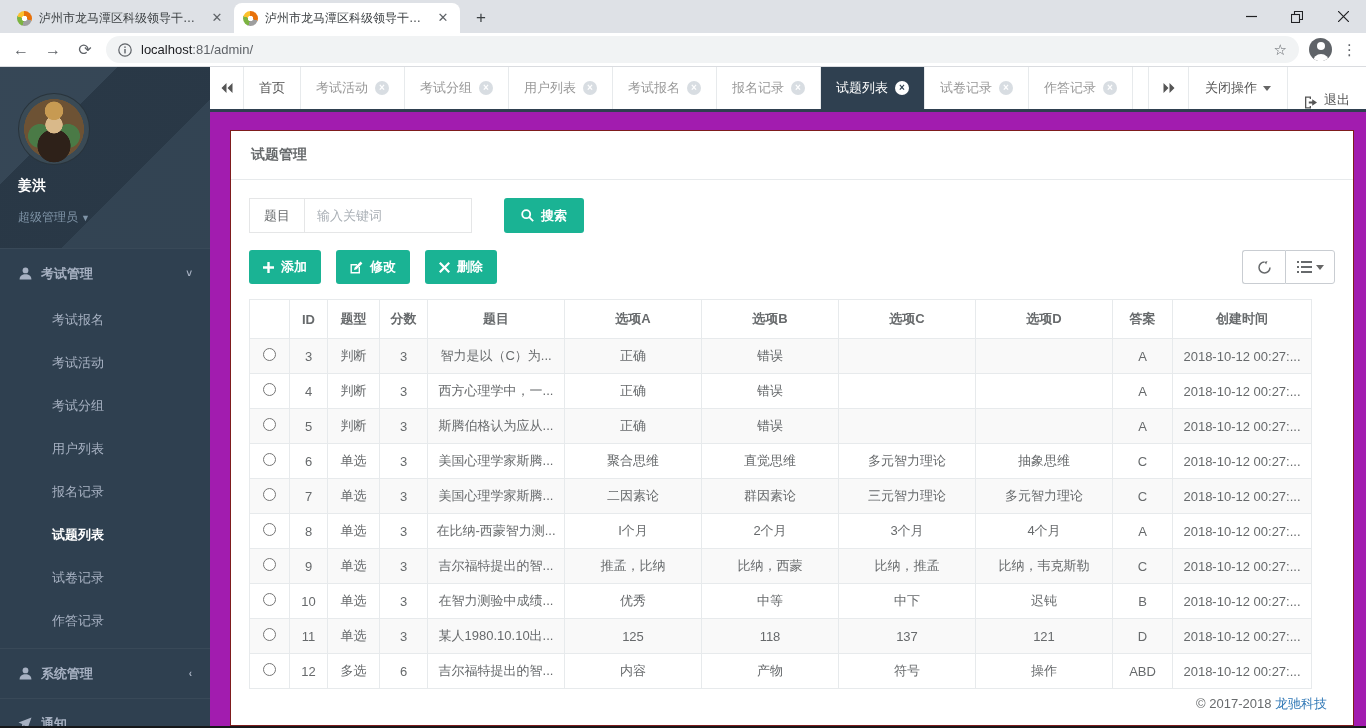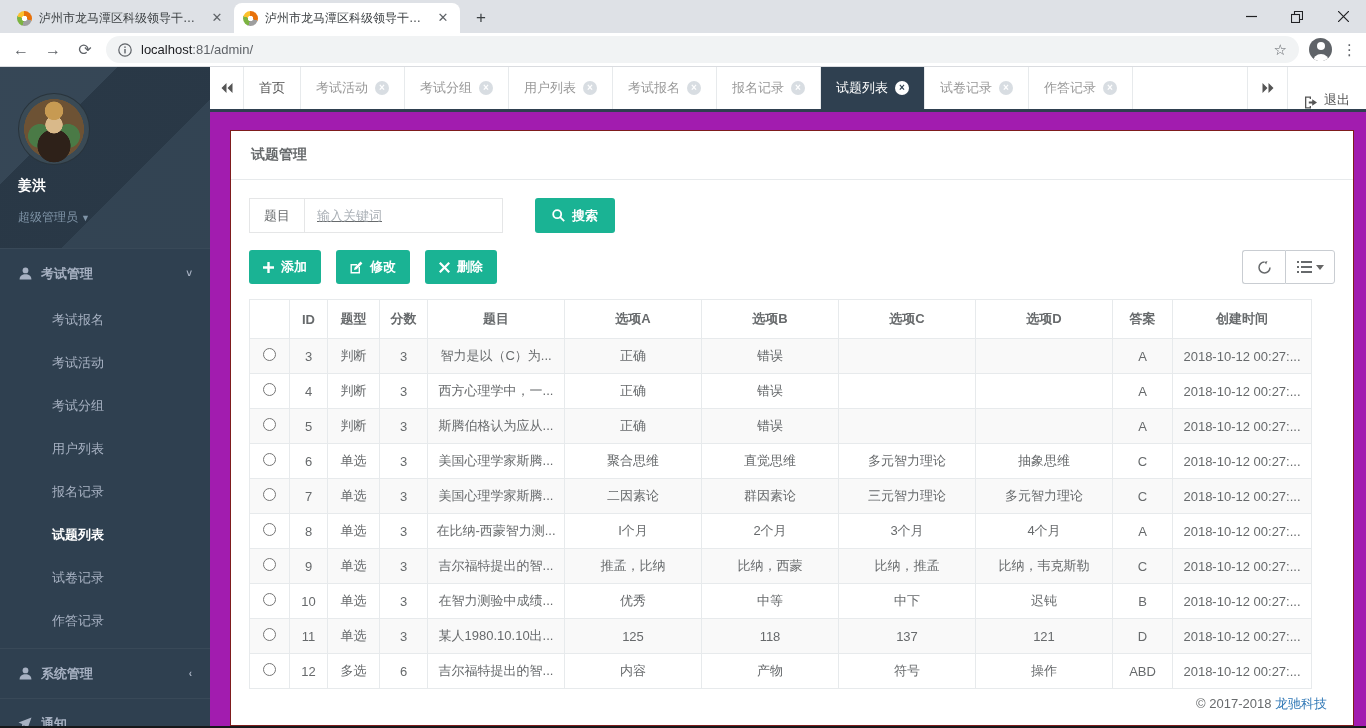--- a/index.html
+++ b/index.html
@@ -74,21 +74,21 @@
   .caret-down { width:0; height:0; border-left:4px solid transparent; border-right:4px solid transparent; border-top:5px solid #666; display:inline-block; }
 
   
   .content { flex:1; padding:18px 12px 0 20px; display:flex; flex-direction:column; overflow:hidden; }
   .panel { background:#fff; border:1px solid #7f1d1d; flex:1; display:flex; flex-direction:column; }
   .panel-title { padding:15px 20px; border-bottom:1px solid #e7eaec; font-size:14px; font-weight:bold; color:#676a6c; }
   .panel-body { flex:1; padding:18px; position:relative; }
 
   .search-row { display:flex; align-items:center; }
   .ig-addon { border:1px solid #e5e6e7; border-right:none; padding:0 14px; font-size:13px; color:#676a6c; background:#fff; height:35px; display:flex; align-items:center; }
-  .ig-input { border:1px solid #e5e6e7; height:35px; padding:0 12px; font-size:13px; width:199px; outline:none; color:#676a6c;text-decoration:underline; }
+  .ig-input { border:1px solid #e5e6e7; height:35px; padding:0 12px; font-size:13px; width:168px; outline:none; color:#676a6c; }
   .ig-input::placeholder { color:#aab0b6; }
   .btn-search { margin-left:32px; background:#1ab394; color:#fff; border:none; height:35px; padding:0 17px; font-size:13px; font-weight:bold; border-radius:3px; display:inline-flex; align-items:center; gap:7px; cursor:pointer; }
 
   .actions-row { display:flex; align-items:center; margin-top:17px; }
   .btn-teal { background:#1ab394; color:#fff; border:none; height:34px; padding:0 14px; font-size:13px; font-weight:bold; border-radius:3px; display:inline-flex; align-items:center; gap:7px; margin-right:15px; cursor:pointer; }
   .btn-group { margin-left:auto; display:flex; }
   .btn-ghost { width:43px; height:34px; background:#fff; border:1px solid #c9cdd2; display:flex; align-items:center; justify-content:center; color:#676a6c; gap:4px; cursor:pointer; }
   .btn-ghost:first-child { border-radius:3px 0 0 3px; border-right:none; }
   .btn-ghost:last-child { border-radius:0 3px 3px 0; width:50px; }
 
@@ -287,20 +287,24 @@
           <div class="ct-tab">
             <span>作答记录</span>
             <span class="ct-close">×</span>
           </div>
         </div>
       <div class="ct-right">
         <div class="ct-fwd">
           <svg class="ic" width="12" height="10" viewBox="0 0 12 10">
               <path d="M0.5 0 L0.5 10 L5.5 5 Z M6.5 0 L6.5 10 L11.5 5 Z" fill="#555"></path>
             </svg>
+        </div>
+        <div class="ct-closeops">
+          <span>关闭操作</span>
+          <span class="caret-down"></span>
         </div>
         <div class="ct-exit">
           <svg class="ic" width="14" height="13" viewBox="0 0 14 13">
               <path d="M1 0.5 H7 V3 H5.7 V1.8 H2.3 V11.2 H5.7 V10 H7 V12.5 H1 Z" fill="#555"></path>
               <path d="M8.2 3.2 L13 6.5 L8.2 9.8 V7.4 H4.8 V5.6 H8.2 Z" fill="#555"></path>
             </svg>
           <span>退出</span>
         </div>
       </div>
     </div>

